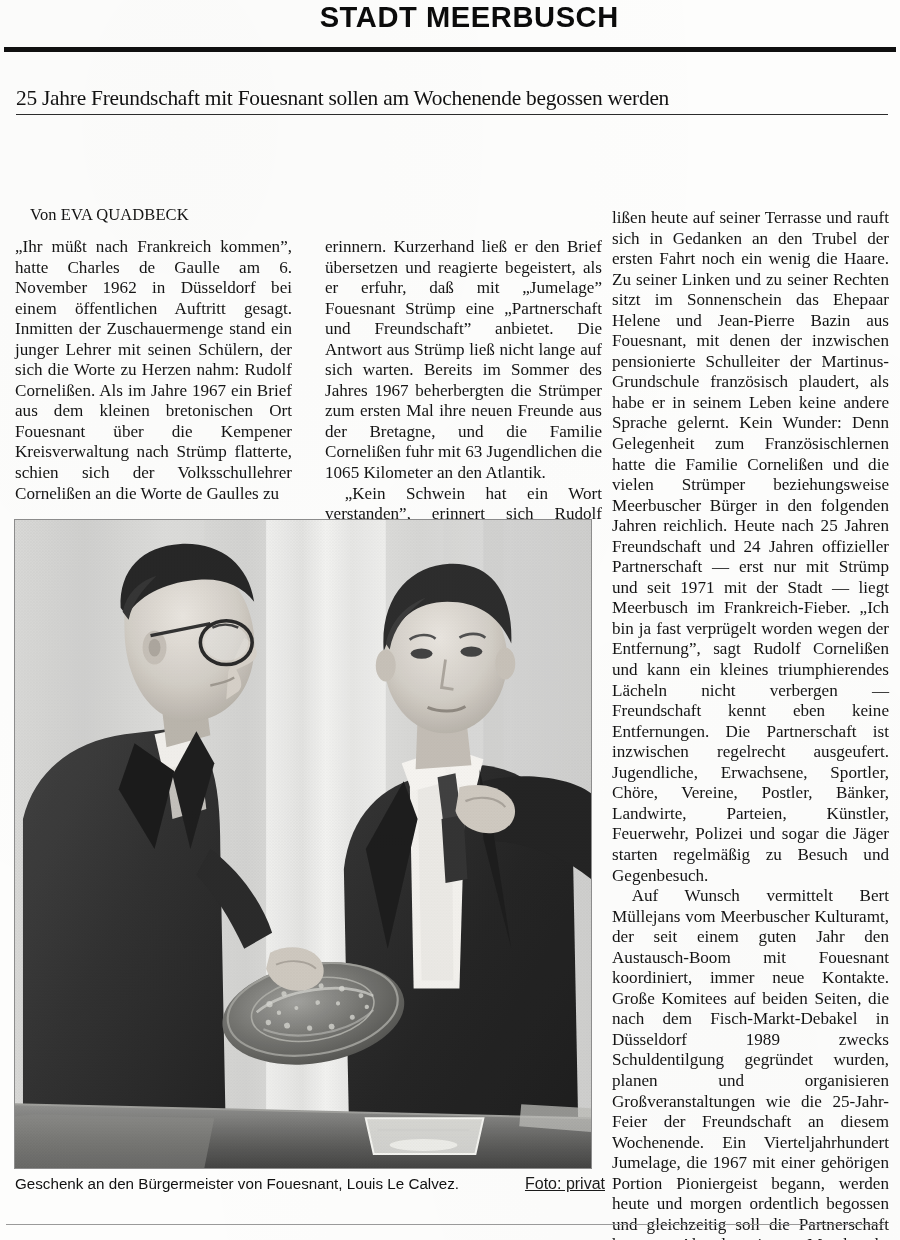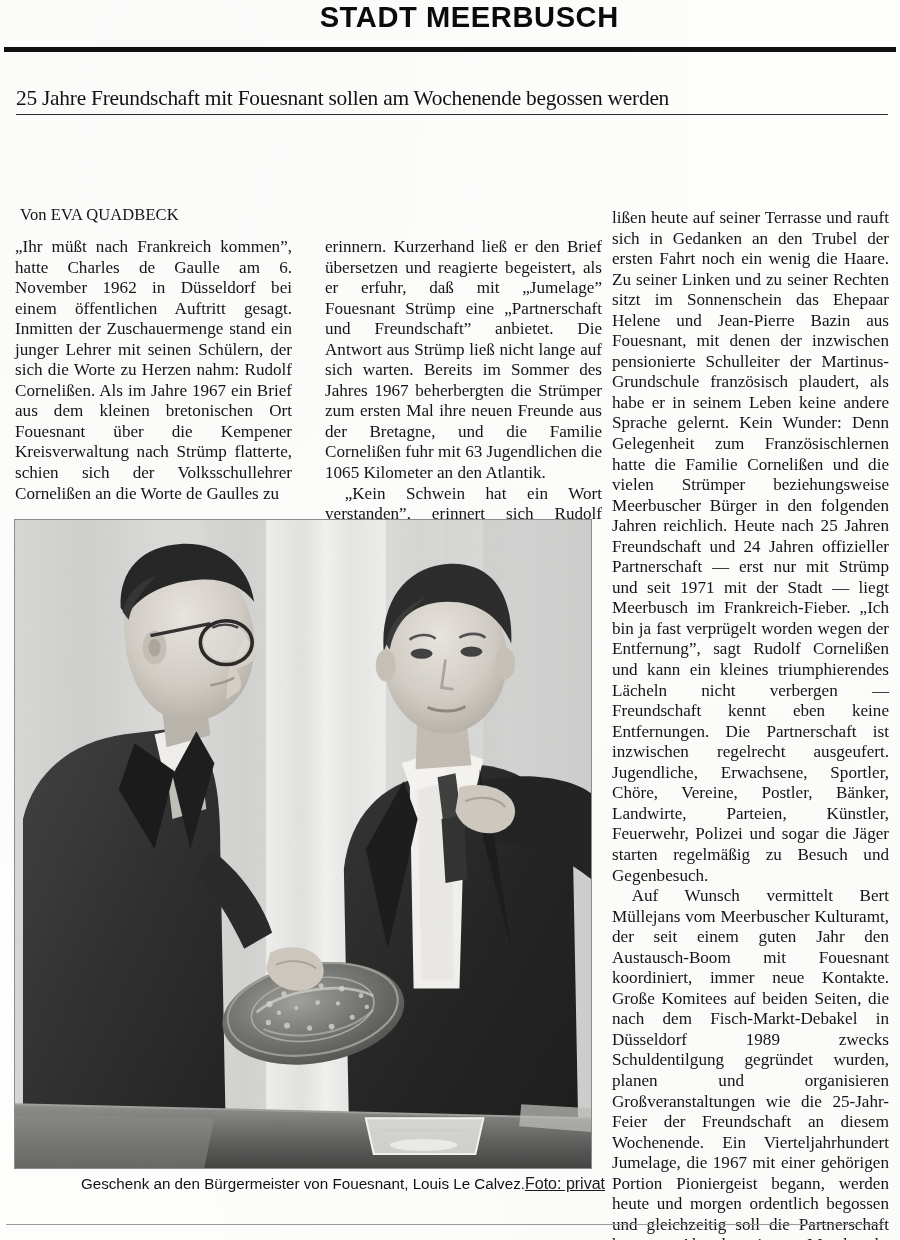--- a/index.html
+++ b/index.html
@@ -98,21 +98,21 @@
     letter-spacing: -0.4px;
     color: #080808;
     white-space: nowrap;
     transform: scaleX(1.0);
     transform-origin: left top;
   }
 
   
   .byline {
     position: absolute;
-    left: 20px;
+    left: 30px;
     top: 205px;
     font-family: "Liberation Serif", serif;
     font-size: 16.5px;
     line-height: 20px;
     color: #141414;
     letter-spacing: 0.1px;
   }
 
   
   .col {
@@ -162,21 +162,21 @@
     width: 592px;
     font-family: "Liberation Sans", sans-serif;
     font-size: 15.2px;
     line-height: 20.5px;
     color: #111111;
     text-align: justify;
   }
   .caption .cap-line1 { display: block; text-align: justify; text-align-last: justify; }
   .caption .cap-line2 {
     display: flex;
-    justify-content: flex-end;
+    justify-content: space-between;
     align-items: baseline;
   }
   .credit {
     font-size: 16px;
     color: #1a1a1a;
     padding-right: 2px;
     white-space: nowrap;
     text-decoration: underline;
   }
 

